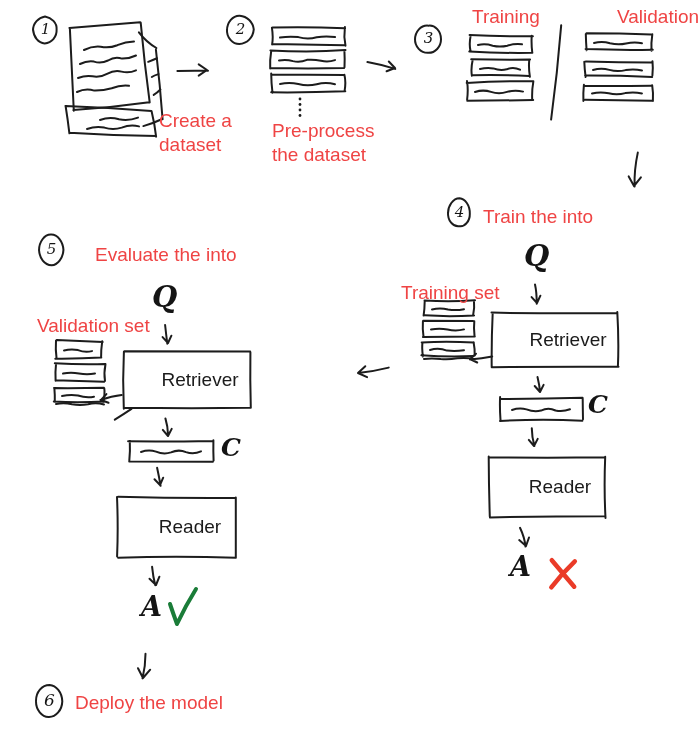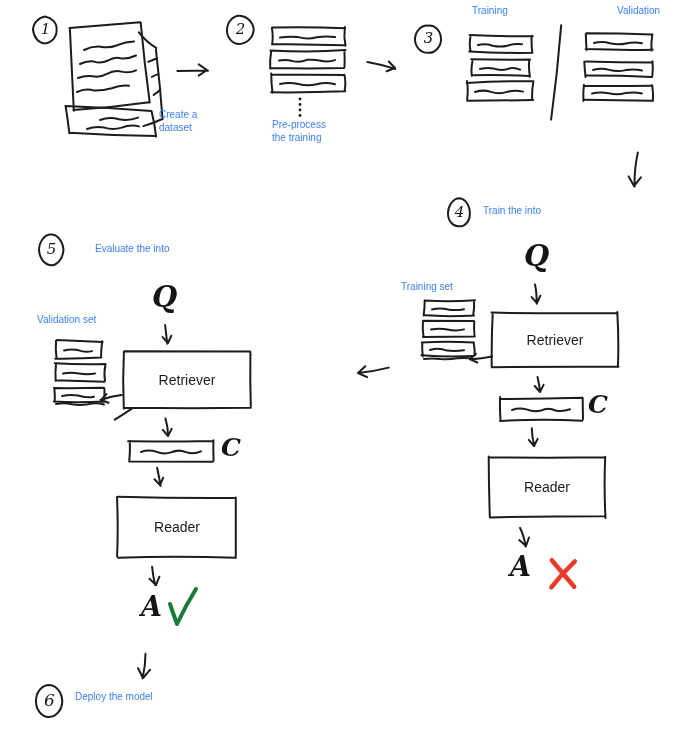--- a/index.html
+++ b/index.html
@@ -1,21 +1,21 @@
 <!DOCTYPE html>
 <html><head>
 <meta charset="utf-8">
 <style>
   html,body{margin:0;padding:0;background:#fff;}
   body{width:699px;height:737px;font-family:"Liberation Sans",sans-serif;color:#1b1b1b;}
   #canvas{position:relative;width:699px;height:737px;background:#ffffff;overflow:hidden;}
   #sketch{position:absolute;left:0;top:0;}
-  .lbl{position:absolute;font-size:10px;line-height:1.28;white-space:pre-line;color:#3b82f6;}
+  .lbl{position:absolute;font-size:19px;line-height:1.28;white-space:pre-line;color:#ef4444;}
   .boxlbl{position:absolute;display:flex;align-items:center;justify-content:center;
-          font-size:14px;color:#1b1b1b;}
+          font-size:19px;color:#1b1b1b;padding-left:13px;}
   .hand{position:absolute;font-family:"DejaVu Serif",serif;font-style:italic;font-weight:bold;
         color:#141414;line-height:1;}
   .num{position:absolute;font-family:"DejaVu Serif",serif;font-style:italic;font-size:15px;
        text-align:center;color:#141414;line-height:1;}
 </style>
 </head>
 <body>
 
 <div id="canvas">
   <svg id="sketch" width="699" height="737" viewBox="0 0 699 737">
@@ -170,21 +170,21 @@
   <div class="num" style="left:38px;top:22px;width:15px">1</div>
   <div class="num" style="left:233px;top:22px;width:15px">2</div>
   <div class="num" style="left:421px;top:31px;width:15px">3</div>
   <div class="num" style="left:452px;top:205px;width:15px">4</div>
   <div class="num" style="left:44px;top:242px;width:15px">5</div>
   <div class="num" style="left:42px;top:692px;width:15px;font-size:17px">6</div>
 
   <div class="lbl" style="left:159px;top:109px">Create a
 dataset</div>
   <div class="lbl" style="left:272px;top:119px">Pre-process
-the training</div>
+the dataset</div>
   <div class="lbl" style="left:472px;top:5px">Training</div>
   <div class="lbl" style="left:617px;top:5px">Validation</div>
   <div class="lbl" style="left:483px;top:205px">Train the into</div>
   <div class="lbl" style="left:401px;top:281px">Training set</div>
   <div class="lbl" style="left:95px;top:243px">Evaluate the into</div>
   <div class="lbl" style="left:37px;top:314px">Validation set</div>
   <div class="lbl" style="left:75px;top:691px">Deploy the model</div>
 
   <div class="hand" style="left:524px;top:242px;font-size:29px">Q</div>
   <div class="boxlbl" style="left:492px;top:313px;width:126px;height:54px">Retriever</div>

